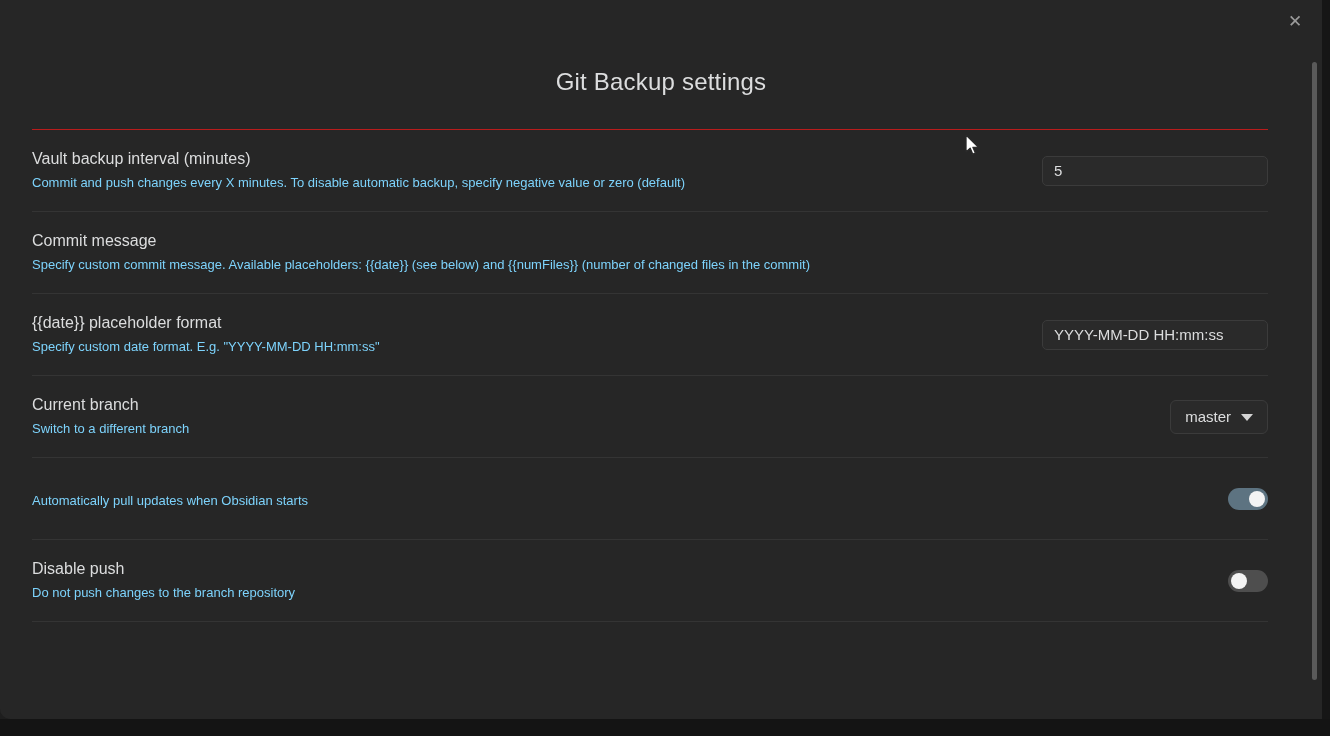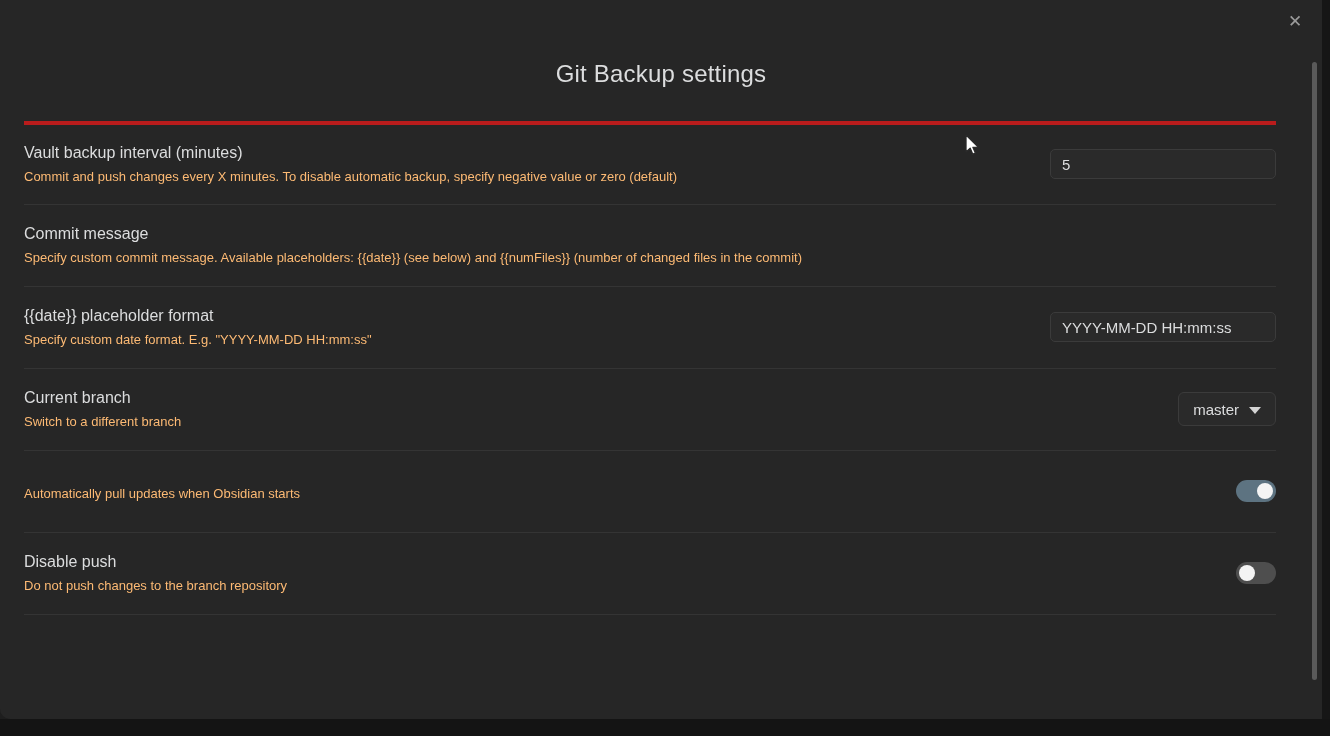--- a/index.html
+++ b/index.html
@@ -43,21 +43,21 @@
     line-height: 1;
     cursor: pointer;
     border-radius: 4px;
   }
 
   
   .scroll-area {
     position: absolute;
     left: 0; top: 0;
     width: 1322px; height: 719px;
-    padding: 4px;
+    padding: 12px;
   }
 
   .title {
     text-align: center;
     color: #dcddde;
     font-size: 24px;
     font-weight: 400;
     letter-spacing: 0.2px;
     padding-top: 58px;
     padding-bottom: 0;
@@ -70,35 +70,35 @@
   }
 
   .setting-row {
     display: flex;
     align-items: center;
     justify-content: space-between;
     border-top: 1px solid #343434;
     padding: 18px 0;
     min-height: 82px;
   }
-  .setting-row:first-child { border-top: 4px solid #b91c1c; }
+  .setting-row:first-child { border-top: 1px solid #b91c1c; }
 
   .setting-info {
     flex: 1 1 auto;
     min-width: 0;
     padding-right: 20px;
   }
   .setting-name {
     color: #dcddde;
     font-size: 16px;
     font-weight: 400;
     line-height: 1.25;
   }
   .setting-desc {
-    color: #fdba74;
+    color: #7dd3fc;
     font-size: 13px;
     line-height: 1.35;
     margin-top: 5px;
   }
 
   .setting-control {
     flex: 0 0 auto;
     display: flex;
     align-items: center;
     justify-content: flex-end;

